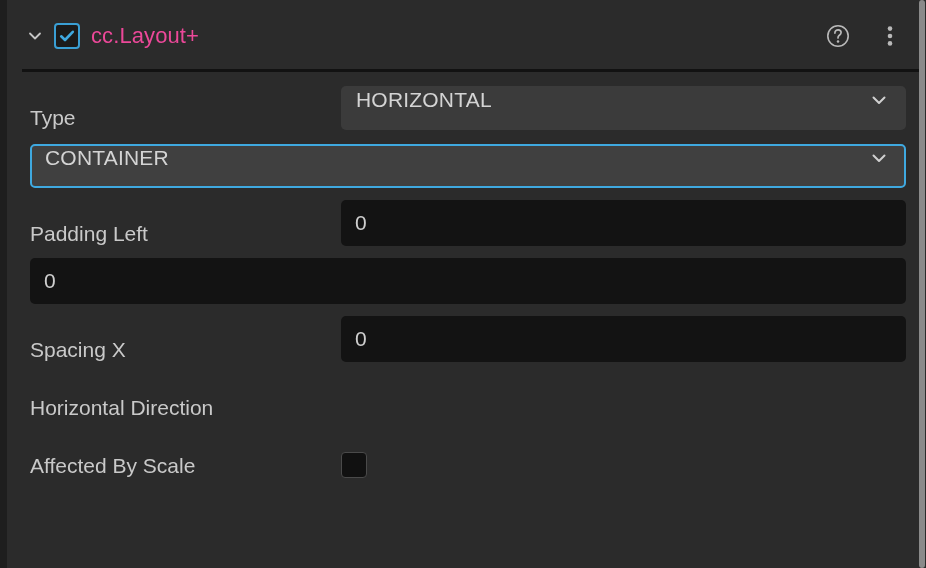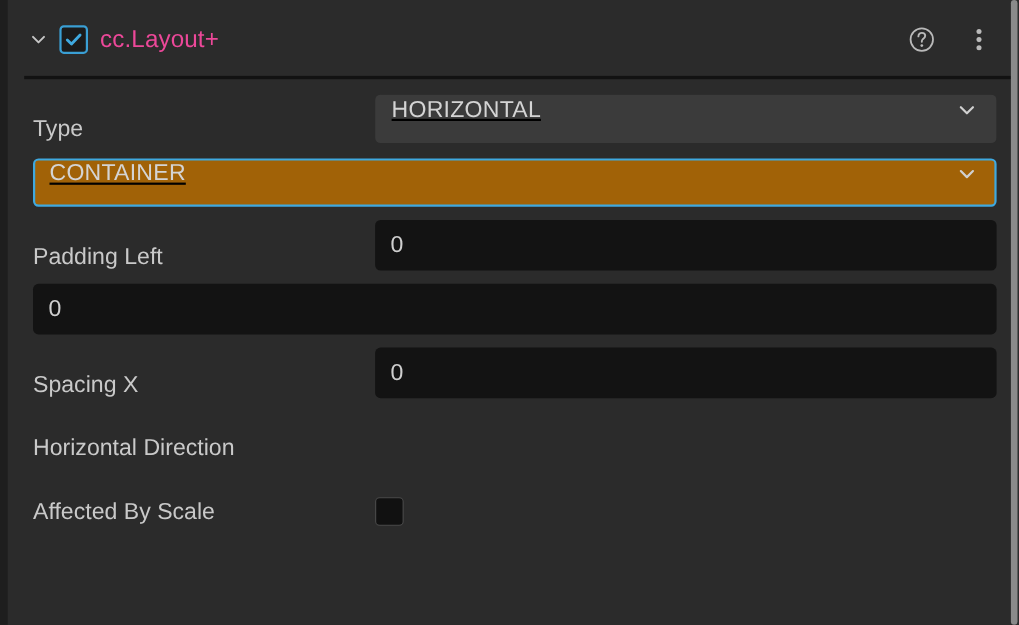--- a/index.html
+++ b/index.html
@@ -155,25 +155,24 @@
     position: relative;
     width: 100%;
     height: 44px;
     background: #3b3b3b;
     border: 2px solid transparent;
     border-radius: 5px;
     box-sizing: border-box;
     display: flex;
     align-items: center;
     padding: 0 14px 17px 13px;
-    text-decoration: underline;
   }
   .dropdown.focused {
     border-color: #3fa9e0;
-    background: #a16207;
+    background: #404040;
   }
   .dropdown-value {
     color: #d4d4d4;
     font-size: 21px;
     letter-spacing: 0.2px;
     white-space: nowrap;
     flex: 1 1 auto;
   }
   .dropdown-arrow {
     flex: 0 0 auto;

